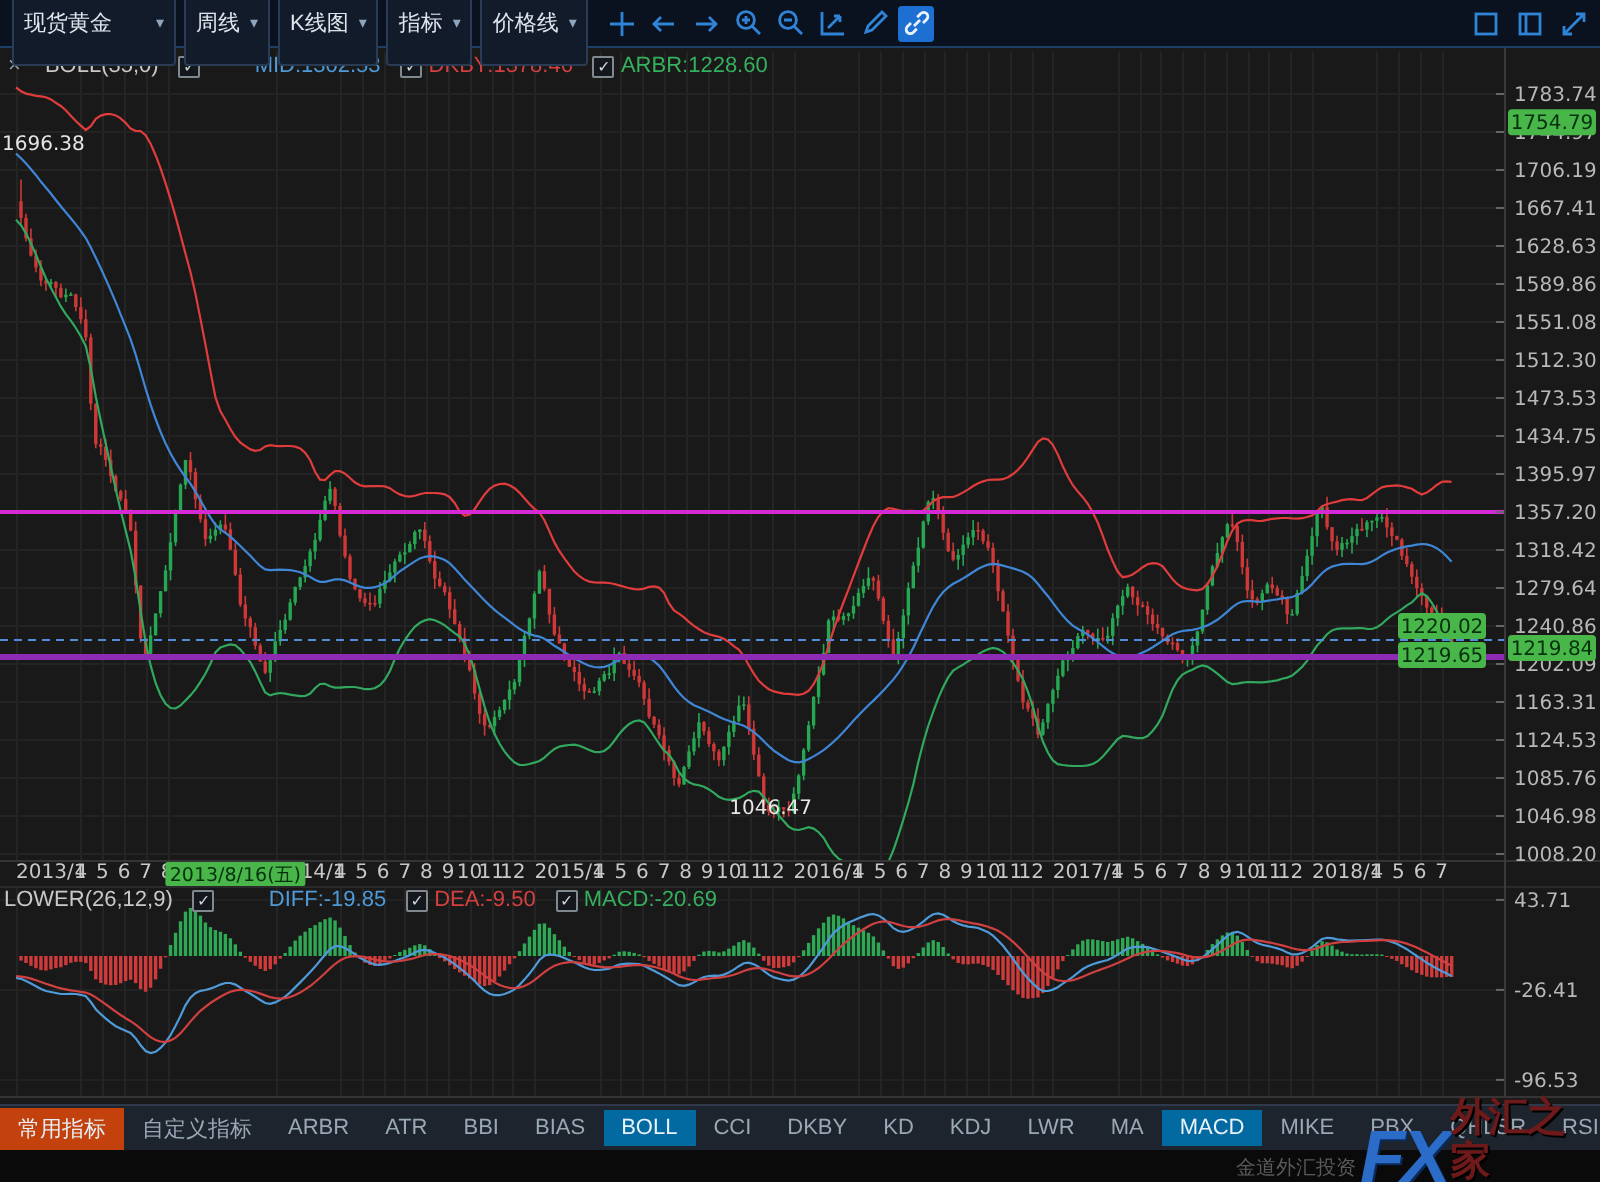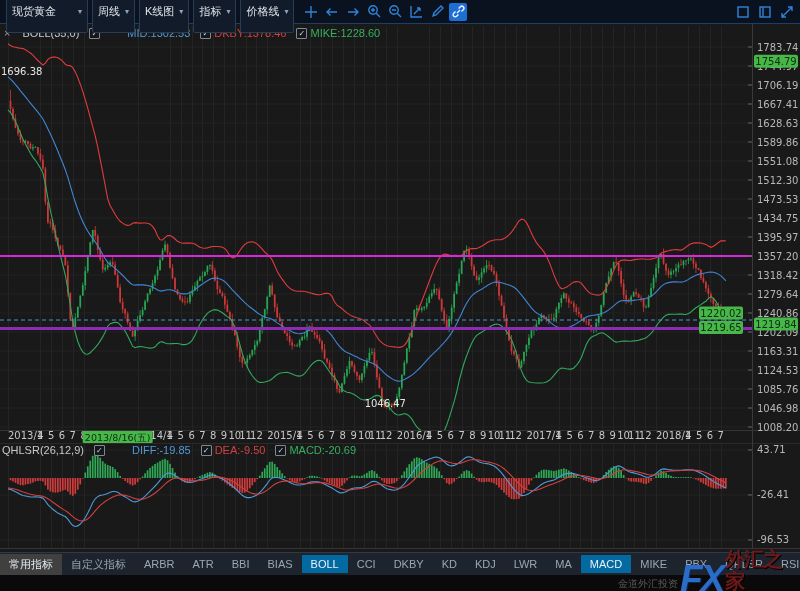--- a/index.html
+++ b/index.html
@@ -27,21 +27,21 @@
   .cb{display:inline-flex;width:9px;height:9px;border:1px solid #808890;border-radius:1px;
       align-items:center;justify-content:center;font-size:8px;color:#cfd5da;margin-right:3px;background:#14181c;}
   .lg-item{display:flex;align-items:center;}
   .c-blue{color:#4f9ad9;margin-left:24px;} .c-red{color:#d44040;} .c-green{color:#35b05e;}
   .close-x{color:#9aa0a6;margin-right:2px;font-size:11px;cursor:pointer;}
 
   
   #tabbar{position:absolute;left:0;top:552px;width:800px;height:22px;background:#1d242d;
     border-top:1px solid #30394a;display:flex;align-items:center;z-index:25;}
   .tab{padding:3px 9px;font-size:11px;color:#9aa7b5;cursor:pointer;white-space:nowrap;}
-  .tab.gray{background:#404040;color:#e8eef4;}
+  .tab.gray{background:#c2410c;color:#e8eef4;}
   .tab.blue{background:#0369a1;color:#e9f1f9;}
 
   #bottomstrip{position:absolute;left:0;top:574px;width:800px;height:17px;background:#0a0a0a;z-index:24;}
   #watermark{position:absolute;right:122px;top:577px;font-size:10px;color:#5a5a5a;z-index:26;}
 
   
   #logo{position:absolute;right:2px;top:548px;width:118px;height:42px;z-index:40;text-align:left;}
   #logo .row{display:flex;align-items:flex-end;}
   #logo .fx{font-size:37px;font-weight:bold;font-style:italic;color:#2b6cc8;line-height:26px;
     text-shadow:1px 1px 0 #0a2a5a;letter-spacing:-2px;}
@@ -1284,26 +1284,26 @@
     <span class="lg-item">
       <span class="cb">✓</span>
       <span class="c-blue">MID:1302.53</span>
     </span>
     <span class="lg-item">
       <span class="cb">✓</span>
       <span class="c-red">DKBY:1378.46</span>
     </span>
     <span class="lg-item">
       <span class="cb">✓</span>
-      <span class="c-green">MIKE:1228.60</span>
+      <span class="c-green">ARBR:1228.60</span>
     </span>
   </div>
 
   <div id="macd-legend" class="legend">
-    <span>QHLSR(26,12,9)</span>
+    <span>LOWER(26,12,9)</span>
     <span class="lg-item">
       <span class="cb">✓</span>
       <span class="c-blue">DIFF:-19.85</span>
     </span>
     <span class="lg-item">
       <span class="cb">✓</span>
       <span class="c-red">DEA:-9.50</span>
     </span>
     <span class="lg-item">
       <span class="cb">✓</span>

